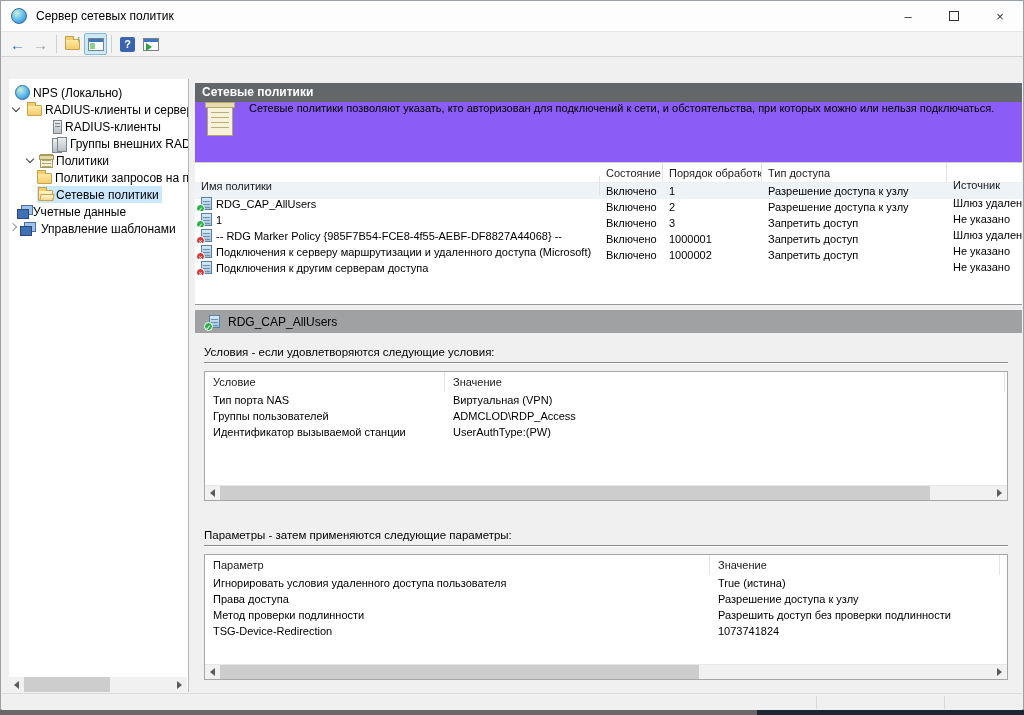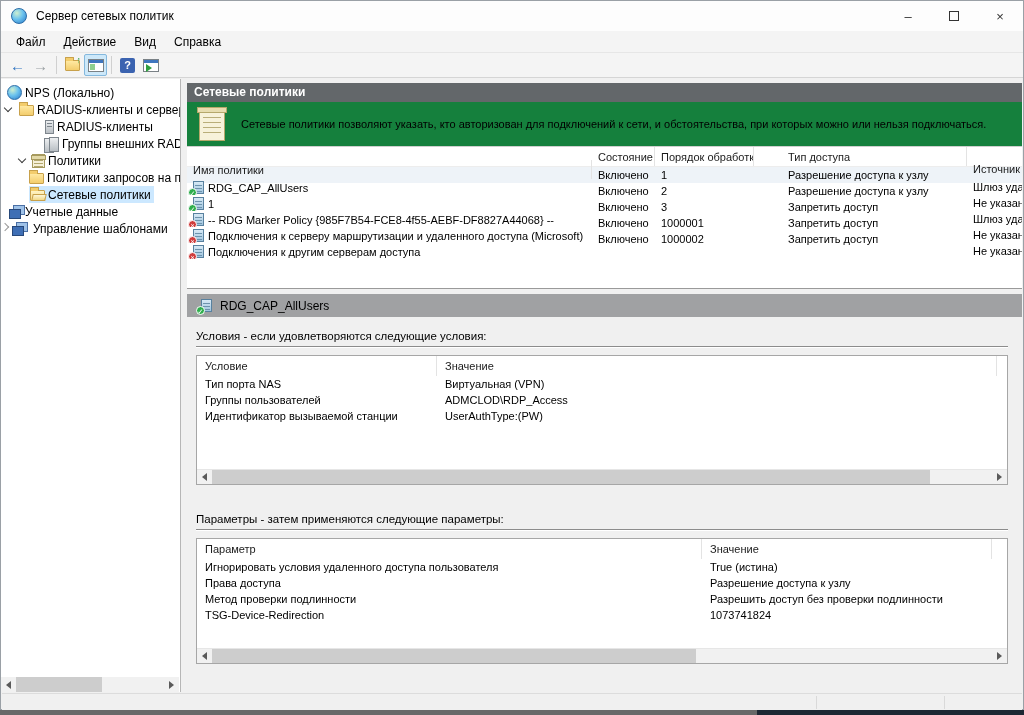--- a/index.html
+++ b/index.html
@@ -37,21 +37,21 @@
   .tb-folder { width:15px; height:11px; background:linear-gradient(#ffe9a2,#f3cd6d); border:1px solid #c8a14b; border-radius:1px; position:relative; }
   .tb-folder::before { content:""; position:absolute; left:-1px; top:-4px; width:7px; height:3px; background:#f3cd6d; border:1px solid #c8a14b; border-bottom:none; border-radius:1px 1px 0 0; }
   .tb-folder .up { position:absolute; right:-2px; top:-5px; color:#2f9e3f; font-size:9px; font-weight:bold; line-height:1; }
   .tb-window { width:16px; height:13px; background:#fff; border:1px solid #7a8186; position:relative; }
   .tb-window::before { content:""; position:absolute; left:0; right:0; top:0; height:3px; background:#3f76bf; }
   .tb-window .pane { position:absolute; left:1px; top:4px; bottom:1px; width:5px; background:#8fd08f; }
   .tb-window .play { position:absolute; left:2px; top:4px; width:0; height:0; border-left:6px solid #2f9e3f; border-top:4px solid transparent; border-bottom:4px solid transparent; }
   .tb-btn.pressed { background:#cde8f9; border:1px solid #84b8dd; }
   .tb-help { width:15px; height:15px; background:#3b63b0; color:#fff; font-weight:bold; font-size:11px; display:flex; align-items:center; justify-content:center; border-radius:2px; }
   
-  .content { position:absolute; left:0; right:1px; top:78px; height:613px; background:#f0f0f0;border-radius:20px; }
+  .content { position:absolute; left:8px; right:1px; top:78px; height:613px; background:#f0f0f0;border-radius:20px; }
   
   .tree-pane { position:absolute; left:0; top:0; width:180px; height:100%; background:#fff; border-right:1px solid #b6b6b6; overflow:hidden; }
   .tree { padding-top:5px; }
   .tree-row { height:17px; display:flex; align-items:center; white-space:nowrap; position:relative; }
   .tree-label { padding:0 3px; }
   .tree-sel { background:#cce8ff; }
   .chev { width:6px; height:6px; border-right:1.6px solid #3c3c3c; border-bottom:1.6px solid #3c3c3c; display:inline-block; transform:rotate(45deg); margin-top:-3px; flex:0 0 auto; }
   .chev.collapsed { border-color:#9a9a9a; transform:rotate(-45deg); }
   .ico { flex:0 0 auto; display:inline-block; position:relative; }
   .ico-globe { width:15px; height:15px; border-radius:50%;
@@ -76,35 +76,35 @@
   .tree-hscroll { position:absolute; left:0; right:1px; bottom:0; height:15px; background:#f1f1f1; display:flex; align-items:center; }
   .sb-arrow { width:15px; height:15px; display:flex; align-items:center; justify-content:center; flex:0 0 auto; }
   .sb-arrow i { width:0; height:0; border-top:4px solid transparent; border-bottom:4px solid transparent; display:block; }
   .sb-arrow.left i  { border-right:5px solid #5a5a5a; }
   .sb-arrow.right i { border-left:5px solid #5a5a5a; }
   .sb-track { flex:1; height:15px; position:relative; }
   .sb-thumb { position:absolute; top:0; height:15px; background:#cdcdcd; }
   
   .main-pane { position:absolute; left:186px; right:0; top:4px; bottom:0; }
   .main-header { height:19px; background:#63676a; color:#fff; font-weight:bold; line-height:19px; padding-left:7px; font-size:12px; }
-  .desc-panel { height:45px; background:#15803d; border-bottom:1px solid #cfcfcf; display:flex; align-items:center; padding:0 12px; }
+  .desc-panel { height:61px; background:#8b5cf6; border-bottom:1px solid #cfcfcf; display:flex; align-items:flex-start; padding:0 12px; }
   .desc-scroll { width:26px; height:34px; background:#f7f2da; border:1px solid #b5a86b; position:relative; flex:0 0 auto; margin-right:16px; }
   .desc-scroll::before { content:""; position:absolute; left:-3px; right:-3px; top:-1px; height:4px; background:#e7ddb0; border:1px solid #b5a86b; }
   .desc-scroll::after { content:""; position:absolute; left:3px; right:3px; top:9px; height:1px; background:#b9ae79; box-shadow:0 5px 0 #b9ae79, 0 10px 0 #b9ae79, 0 15px 0 #b9ae79; }
   .desc-text { font-size:11px; }
   
   .list-panel { height:142px; background:#fff; border-bottom:1px solid #9a9a9a; font-size:11px; overflow:hidden; }
   .lp-header { height:20px; display:flex; align-items:center; border-bottom:1px solid #ededed; color:#1a1a1a; }
   .lp-header .cell { border-right:1px solid #e3e3e3; height:100%; display:flex; align-items:center; padding-left:6px; }
   .row { height:16px; display:flex; align-items:center; }
   .cell { padding-left:6px; overflow:hidden; white-space:nowrap; flex:0 0 auto; }
   .c-name   { width:405px; display:flex; align-items:center; padding-left:2px;margin-top:26px; }
   .c-status { width:63px; }
   .c-order  { width:99px; }
-  .c-access { width:185px;margin-left:28px; }
+  .c-access { width:185px; }
   .c-source { width:84px;margin-top:24px; }
   .row.selected { background:#eef3f8; }
   .pol-icon { width:15px; height:14px; position:relative; margin-right:4px; flex:0 0 auto; }
   .pol-icon .page { position:absolute; right:0; top:0; width:11px; height:13px; background:linear-gradient(#d7e9f5,#9fc4de); border:1px solid #58819f; }
   .pol-icon .page::before { content:""; position:absolute; left:1px; right:1px; top:3px; height:1px; background:#6d93ad; box-shadow:0 3px 0 #6d93ad, 0 6px 0 #6d93ad; }
   .badge { position:absolute; left:-1px; bottom:-2px; width:9px; height:9px; border-radius:50%; color:#fff; font-size:7px; line-height:9px; text-align:center; border:1px solid #fff; }
   .badge.ok { background:#2fae4d; }
   .badge.no { background:#d03c3c; }
   
   .details { margin-top:5px; }
@@ -142,26 +142,20 @@
         </div>
       <div class="win-btn max">
           <span></span>
         </div>
       <div class="win-btn">
           <span>×</span>
         </div>
     </div>
   </div>
 
-  <div class="menubar">
-    <span class="menu-item">Файл</span>
-    <span class="menu-item">Действие</span>
-    <span class="menu-item">Вид</span>
-    <span class="menu-item">Справка</span>
-  </div>
 
   <div class="toolbar">
     <div class="tb-btn">
         <span class="arr back">←</span>
       </div>
     <div class="tb-btn">
         <span class="arr fwd">→</span>
       </div>
     <div class="tb-sep"></div>
     <div class="tb-btn">

